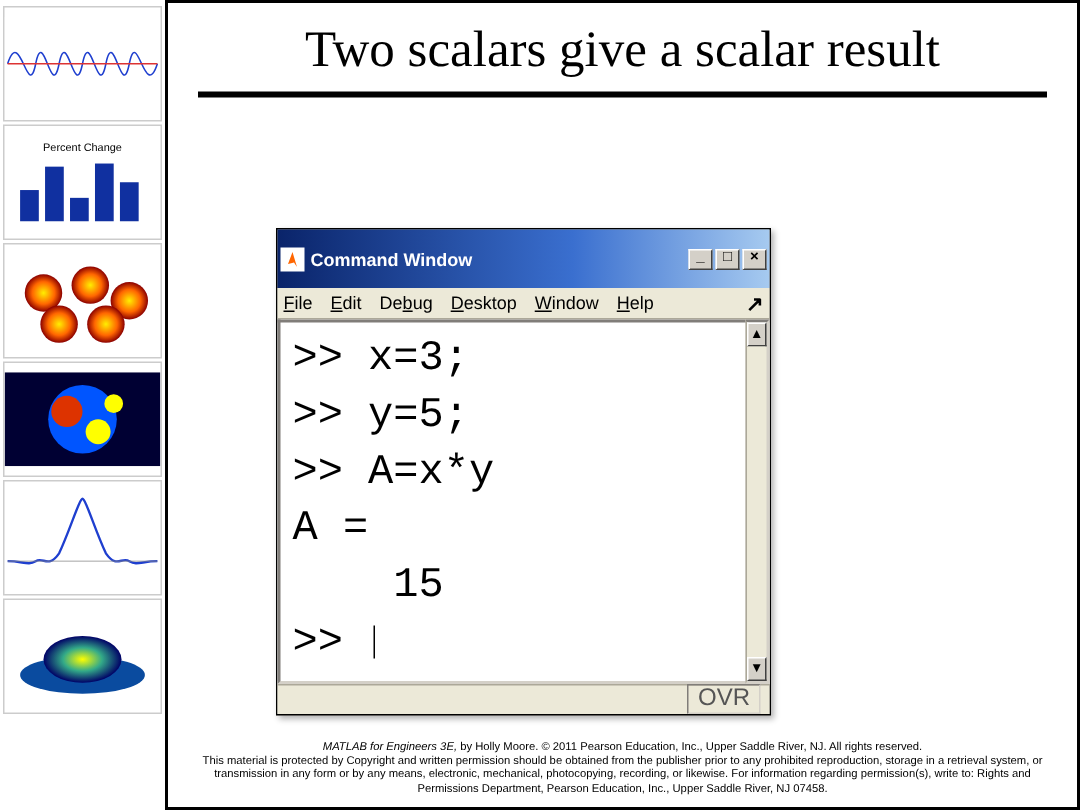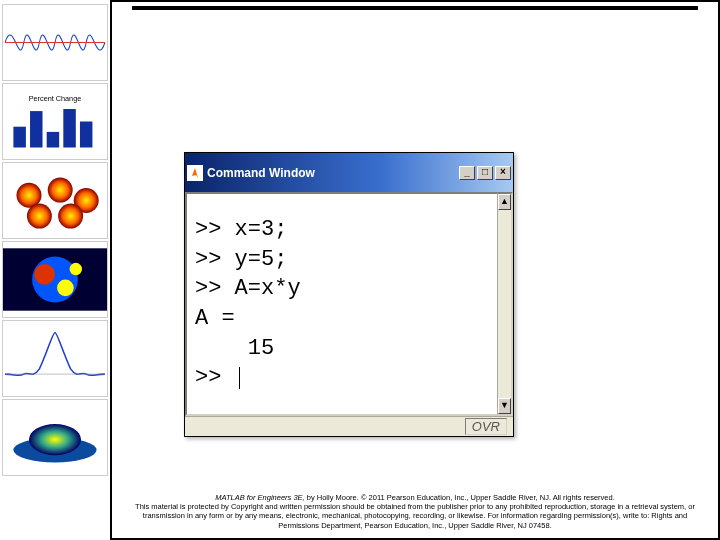--- a/index.html
+++ b/index.html
@@ -101,23 +101,23 @@
     margin-left: auto;
     font-size: 14px;
     font-weight: bold;
   }
   .cmdarea {
     display: flex;
     background: #fff;
   }
   .cmdtext {
     flex: 1;
-    padding: 21px 8px;
+    padding: 6px 8px;
     font-family: "Courier New", monospace;
-    font-size: 22px;
+    font-size: 28px;
     line-height: 1.35;
     white-space: pre;
     min-height: 210px;
     border: 2px inset #d4d0c8;
     border-right: none;
   }
   .cursor {
     display: inline-block;
     width: 1px; height: 22px;
     background: #000;
@@ -144,23 +144,22 @@
   }
   .sb-track { flex: 1; background: #ece9d8; }
   .statusbar {
     height: 20px;
     background: #ece9d8;
     border-top: 1px solid #aca899;
     display: flex;
     justify-content: flex-end;
     align-items: center;
     padding: 0 6px;
-    font-size: 13px;
+    font-size: 16px;
     color: #555;
-    font-style: italic;
   }
   .statusbar .cell {
     border: 1px inset #d4d0c8;
     padding: 0 6px;
   }
   .footer {
     position: absolute;
     left: 20px; right: 20px; bottom: 8px;
     font-size: 7.5px;
     text-align: center;
@@ -232,35 +231,45 @@
             <stop offset="100%" stop-color="#006"></stop>
           </radialGradient>
         </defs>
       <ellipse cx="50" cy="42" rx="40" ry="12" fill="#0a4b9f"></ellipse>
       <ellipse cx="50" cy="32" rx="25" ry="15" fill="url(#g2)"></ellipse>
     </svg>
   </div>
 </div>
 
 <div class="content">
+  <div class="title">Two scalars give a scalar result</div>
   <div class="title-underline"></div>
 
   <div class="window">
     <div class="titlebar">
       <div class="icon">
         <svg width="14" height="14" viewBox="0 0 14 14">
             <path d="M4 10 L7 2 L10 12 L8 9 L4 10 Z" fill="#f60"></path>
           </svg>
       </div>
       <span>Command Window</span>
       <div class="spacer"></div>
       <div class="win-btn">_</div>
       <div class="win-btn">□</div>
       <div class="win-btn">×</div>
     </div>
+    <div class="menubar">
+      <span class="menu-item"><u>F</u><span>ile</span></span>
+      <span class="menu-item"><u>E</u>dit</span>
+      <span class="menu-item">De<u>b</u>ug</span>
+      <span class="menu-item"><u>D</u>esktop</span>
+      <span class="menu-item"><u>W</u>indow</span>
+      <span class="menu-item"><u>H</u>elp</span>
+      <span class="curvy">↗</span>
+    </div>
     <div class="cmdarea">
       <div class="cmdtext"><span>&gt;&gt; x=3;</span>
 <span>&gt;&gt; y=5;</span>
 <span>&gt;&gt; A=x*y</span>
 <span>A =</span>
 <span>    15</span>
 <span>&gt;&gt; </span><span class="cursor"></span></div>
       <div class="scrollbar">
         <div class="sb-btn">▲</div>
         <div class="sb-track"></div>

